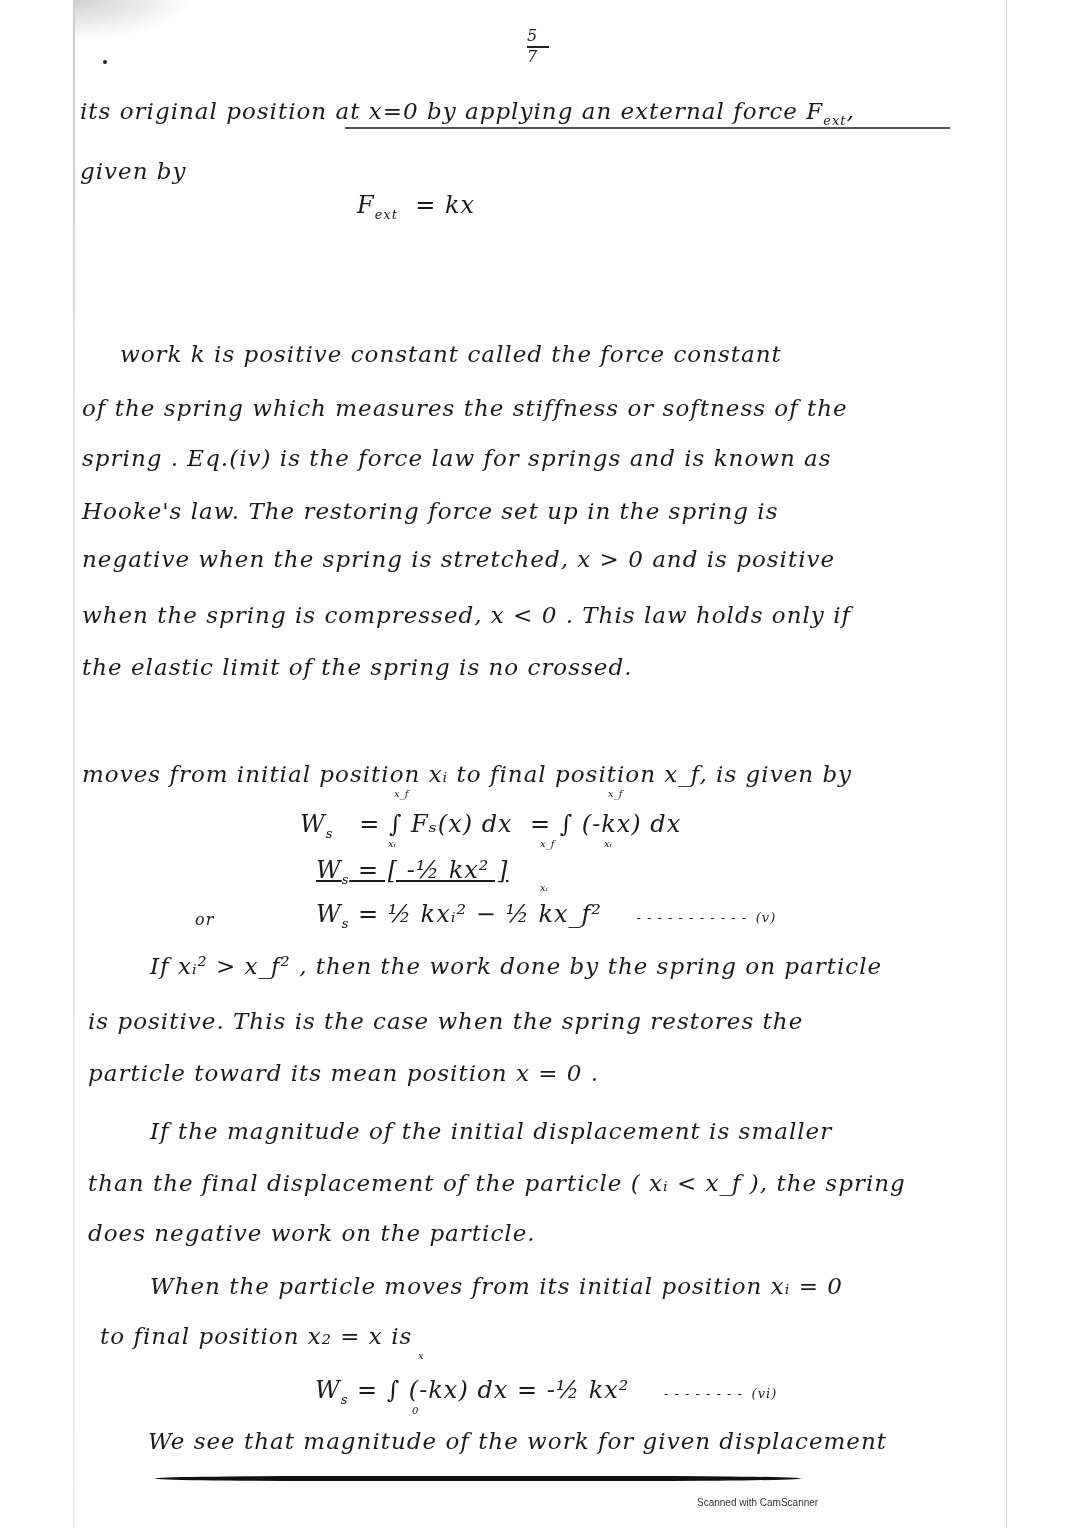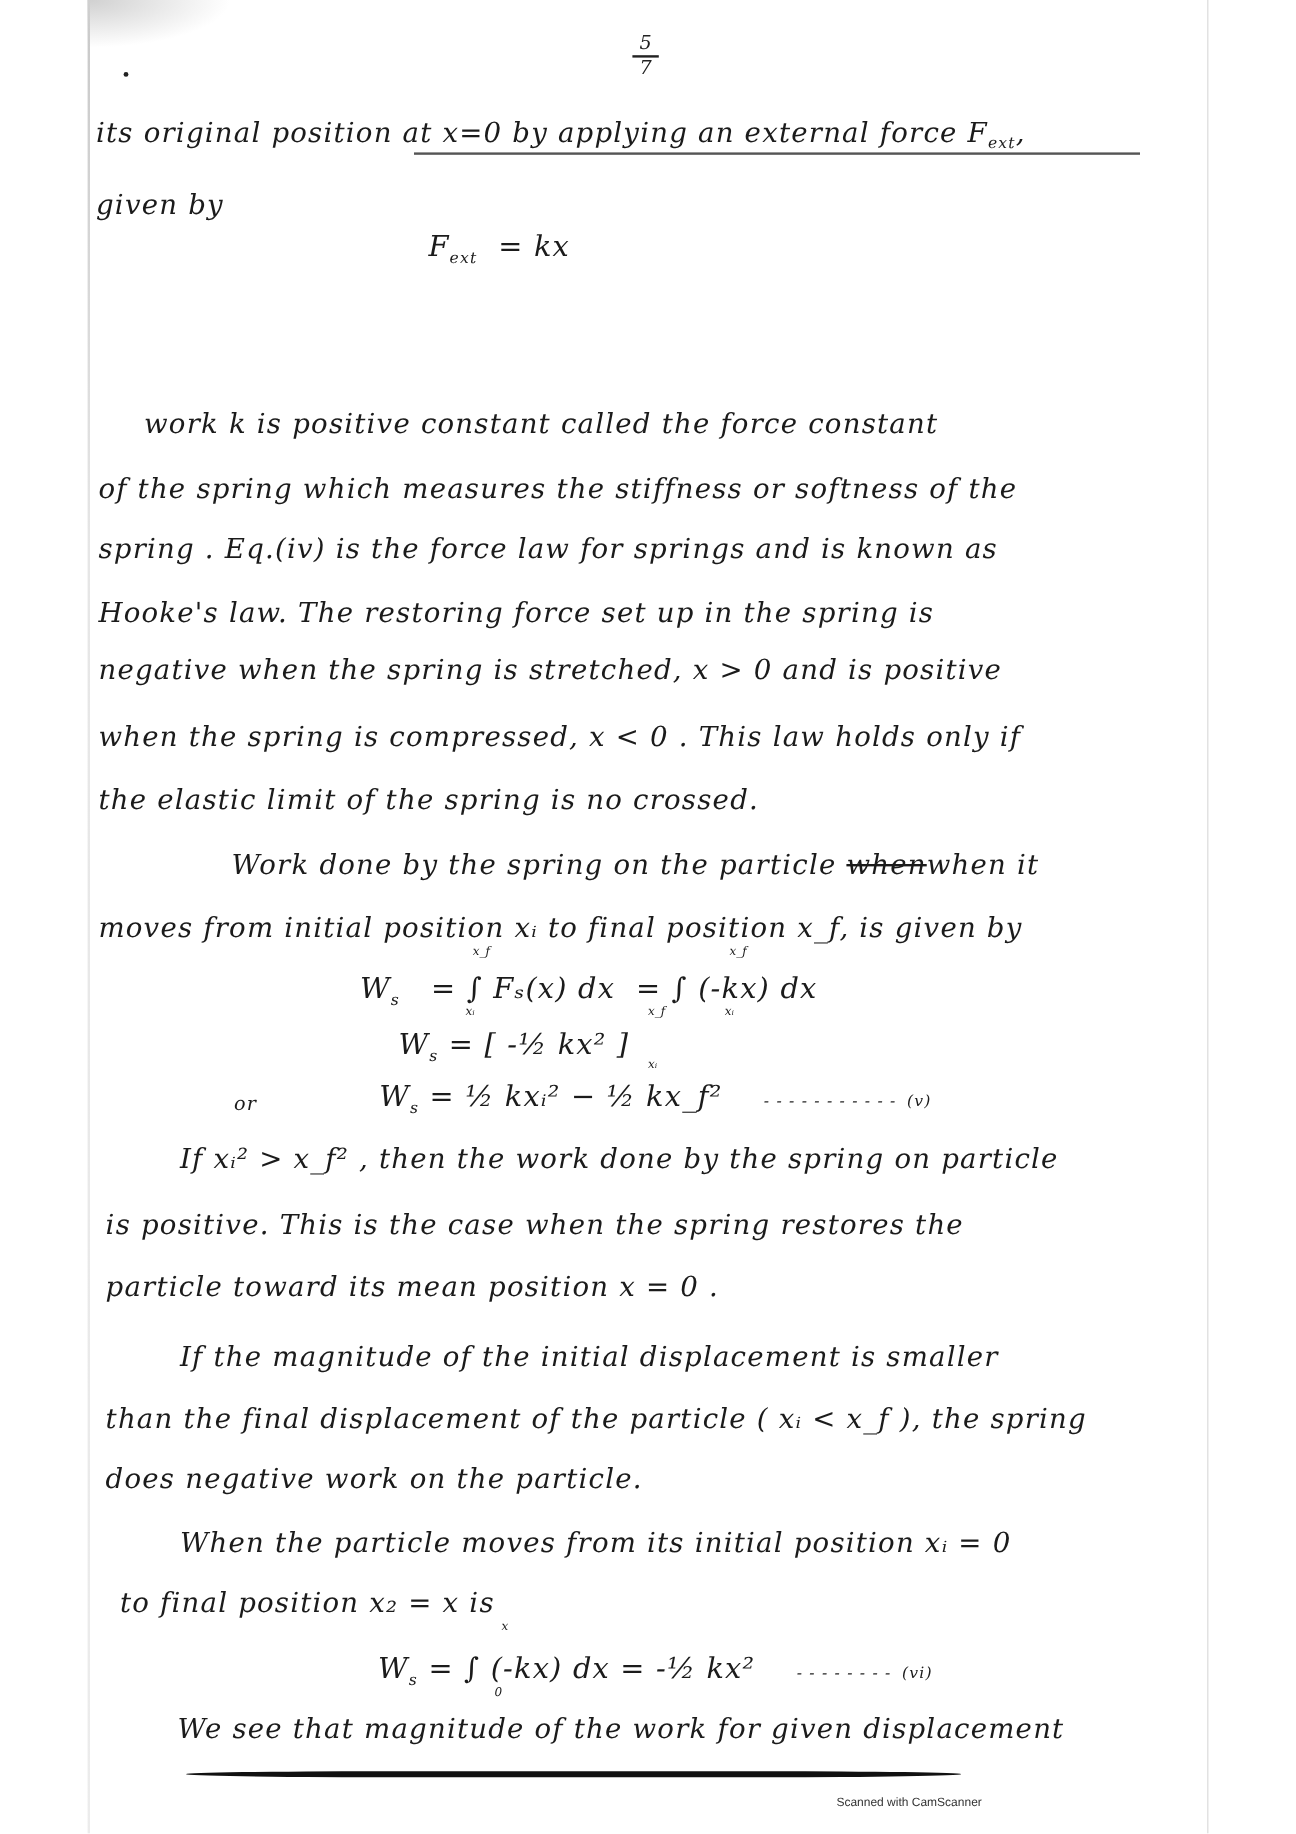--- a/index.html
+++ b/index.html
@@ -9,21 +9,21 @@
   .left-margin { position:absolute; left:0; top:0; width:73px; height:1528px; background:#ffffff; }
   .left-edge { position:absolute; left:73px; top:0; width:2px; height:1528px;
                background:linear-gradient(#c8c8c8,#e6e6e6 30%,#ececec); }
   .top-shadow { position:absolute; left:73px; top:0; width:120px; height:40px;
                 background:radial-gradient(ellipse at top left,#d0d0d0,rgba(255,255,255,0) 70%); }
   .right-rule { position:absolute; left:1006px; top:0; width:1px; height:1528px; background:#bdbdbd; opacity:.55; }
   .hw { position:absolute; font-family:"DejaVu Serif", serif; font-style:italic; font-size:23px;
         letter-spacing:1px; white-space:nowrap; color:#1b1b1b; line-height:1; }
   .eq { font-family:"DejaVu Serif", serif; font-style:italic; font-size:24px; }
   .small { font-size:13px; }
-  .pnum { position:absolute; left:527px; top:28px; width:22px; text-align:center; font-style:italic;
+  .pnum { position:absolute; left:527px; top:28px; width:22px; text-align:left; font-style:italic;
           font-family:"DejaVu Serif", serif; font-size:16px; line-height:1.05; color:#222; }
   .pnum .bar { display:block; height:2px; background:#222; margin:1px 0; }
   .dot { position:absolute; width:4px; height:4px; background:#222; border-radius:50%; }
   .uline { position:absolute; height:1.5px; background:#2a2a2a; opacity:.8; }
   .limits { position:absolute; font-size:10px; font-style:italic; }
   .strike { text-decoration:line-through; }
   .bottom-bar { position:absolute; left:155px; top:1476px; width:646px; height:5px;
                 background:#111; border-radius:50%/100%; }
   .scanner { position:absolute; left:697px; top:1497px; font-family:"Liberation Sans", sans-serif;
              font-size:10px; color:#333; letter-spacing:0; }
@@ -59,36 +59,33 @@
 
 
   <div class="hw" style="left:120px;top:343px;"><span>work   k is positive constant called the force constant</span></div>
   <div class="hw" style="left:82px;top:397px;"><span>of the spring which measures the stiffness or softness of the</span></div>
   <div class="hw" style="left:82px;top:447px;"><span>spring . Eq.(iv) is the force law for springs and is known as</span></div>
   <div class="hw" style="left:82px;top:500px;"><span>Hooke's law. The restoring force set up in the spring is</span></div>
   <div class="hw" style="left:82px;top:548px;"><span>negative when the spring  is stretched, x &gt; 0 and is positive</span></div>
   <div class="hw" style="left:82px;top:604px;"><span>when the spring is compressed, x &lt; 0 . This law holds only if</span></div>
   <div class="hw" style="left:82px;top:656px;"><span>the elastic limit of the spring is no crossed.</span></div>
 
-  <div class="hw" style="left:193px;top:710px;">
-    <span>Work done by the spring on the particle</span>&nbsp;<span class="strike">when</span><span>when it</span>
-  </div>
 
   <div class="hw" style="left:82px;top:763px;"><span>moves from initial position xᵢ to final position x_f, is given by</span></div>
 
   <div class="hw eq" style="left:300px;top:812px;">
     <span>W</span><sub class="small">s</sub>&nbsp;&nbsp;
     <span>= ∫ Fₛ(x) dx</span>&nbsp;&nbsp;<span>= ∫ (-kx) dx</span>
   </div>
   <div class="limits" style="left:388px;top:838px;">xᵢ</div>
   <div class="limits" style="left:604px;top:838px;">xᵢ</div>
   <div class="limits" style="left:394px;top:788px;">x_f</div>
   <div class="limits" style="left:608px;top:788px;">x_f</div>
 
-  <div class="hw eq" style="left:332px;top:858px;">
+  <div class="hw eq" style="left:316px;top:858px;text-decoration:underline;">
     <span>W</span><sub class="small">s</sub>&nbsp;<span>= [ -½ kx² ]</span>
   </div>
   <div class="limits" style="left:540px;top:882px;">xᵢ</div>
   <div class="limits" style="left:540px;top:838px;">x_f</div>
 
   <div class="hw" style="left:195px;top:912px;font-size:16px;">or</div>
   <div class="hw eq" style="left:316px;top:902px;">
     <span>W</span><sub class="small">s</sub>&nbsp;<span>= ½ kxᵢ²  −  ½ kx_f²</span>
     &nbsp;&nbsp;&nbsp;<span class="small">- - - - - - - - - - -</span>
     <span class="small">(v)</span>

